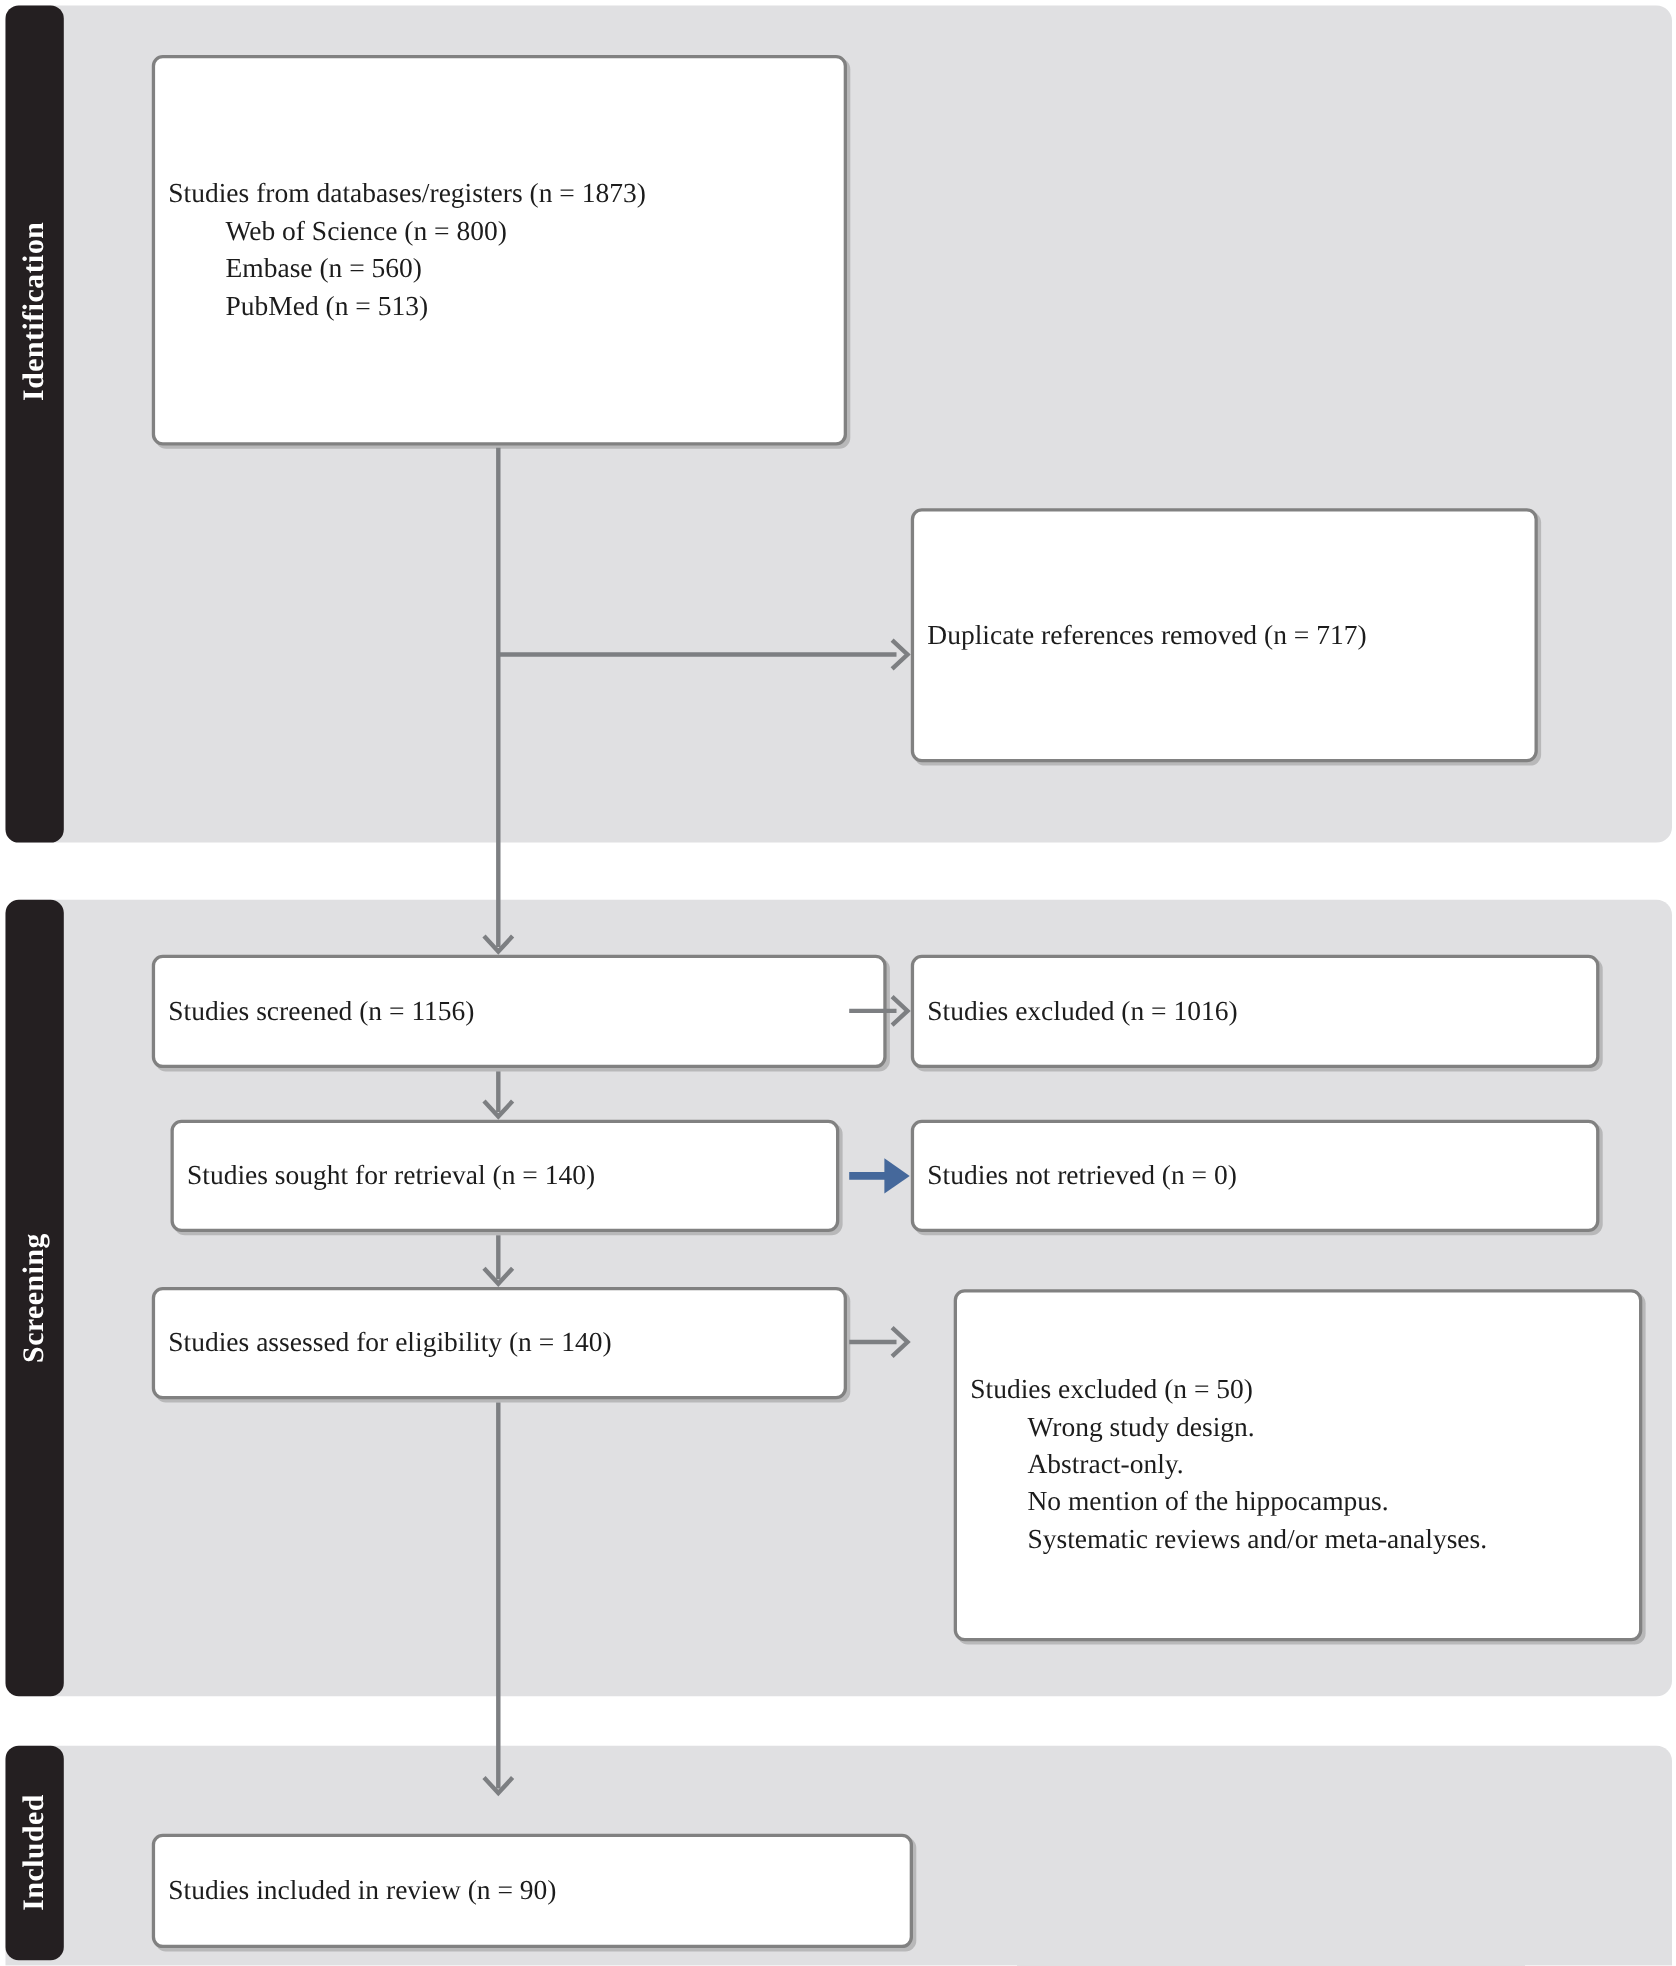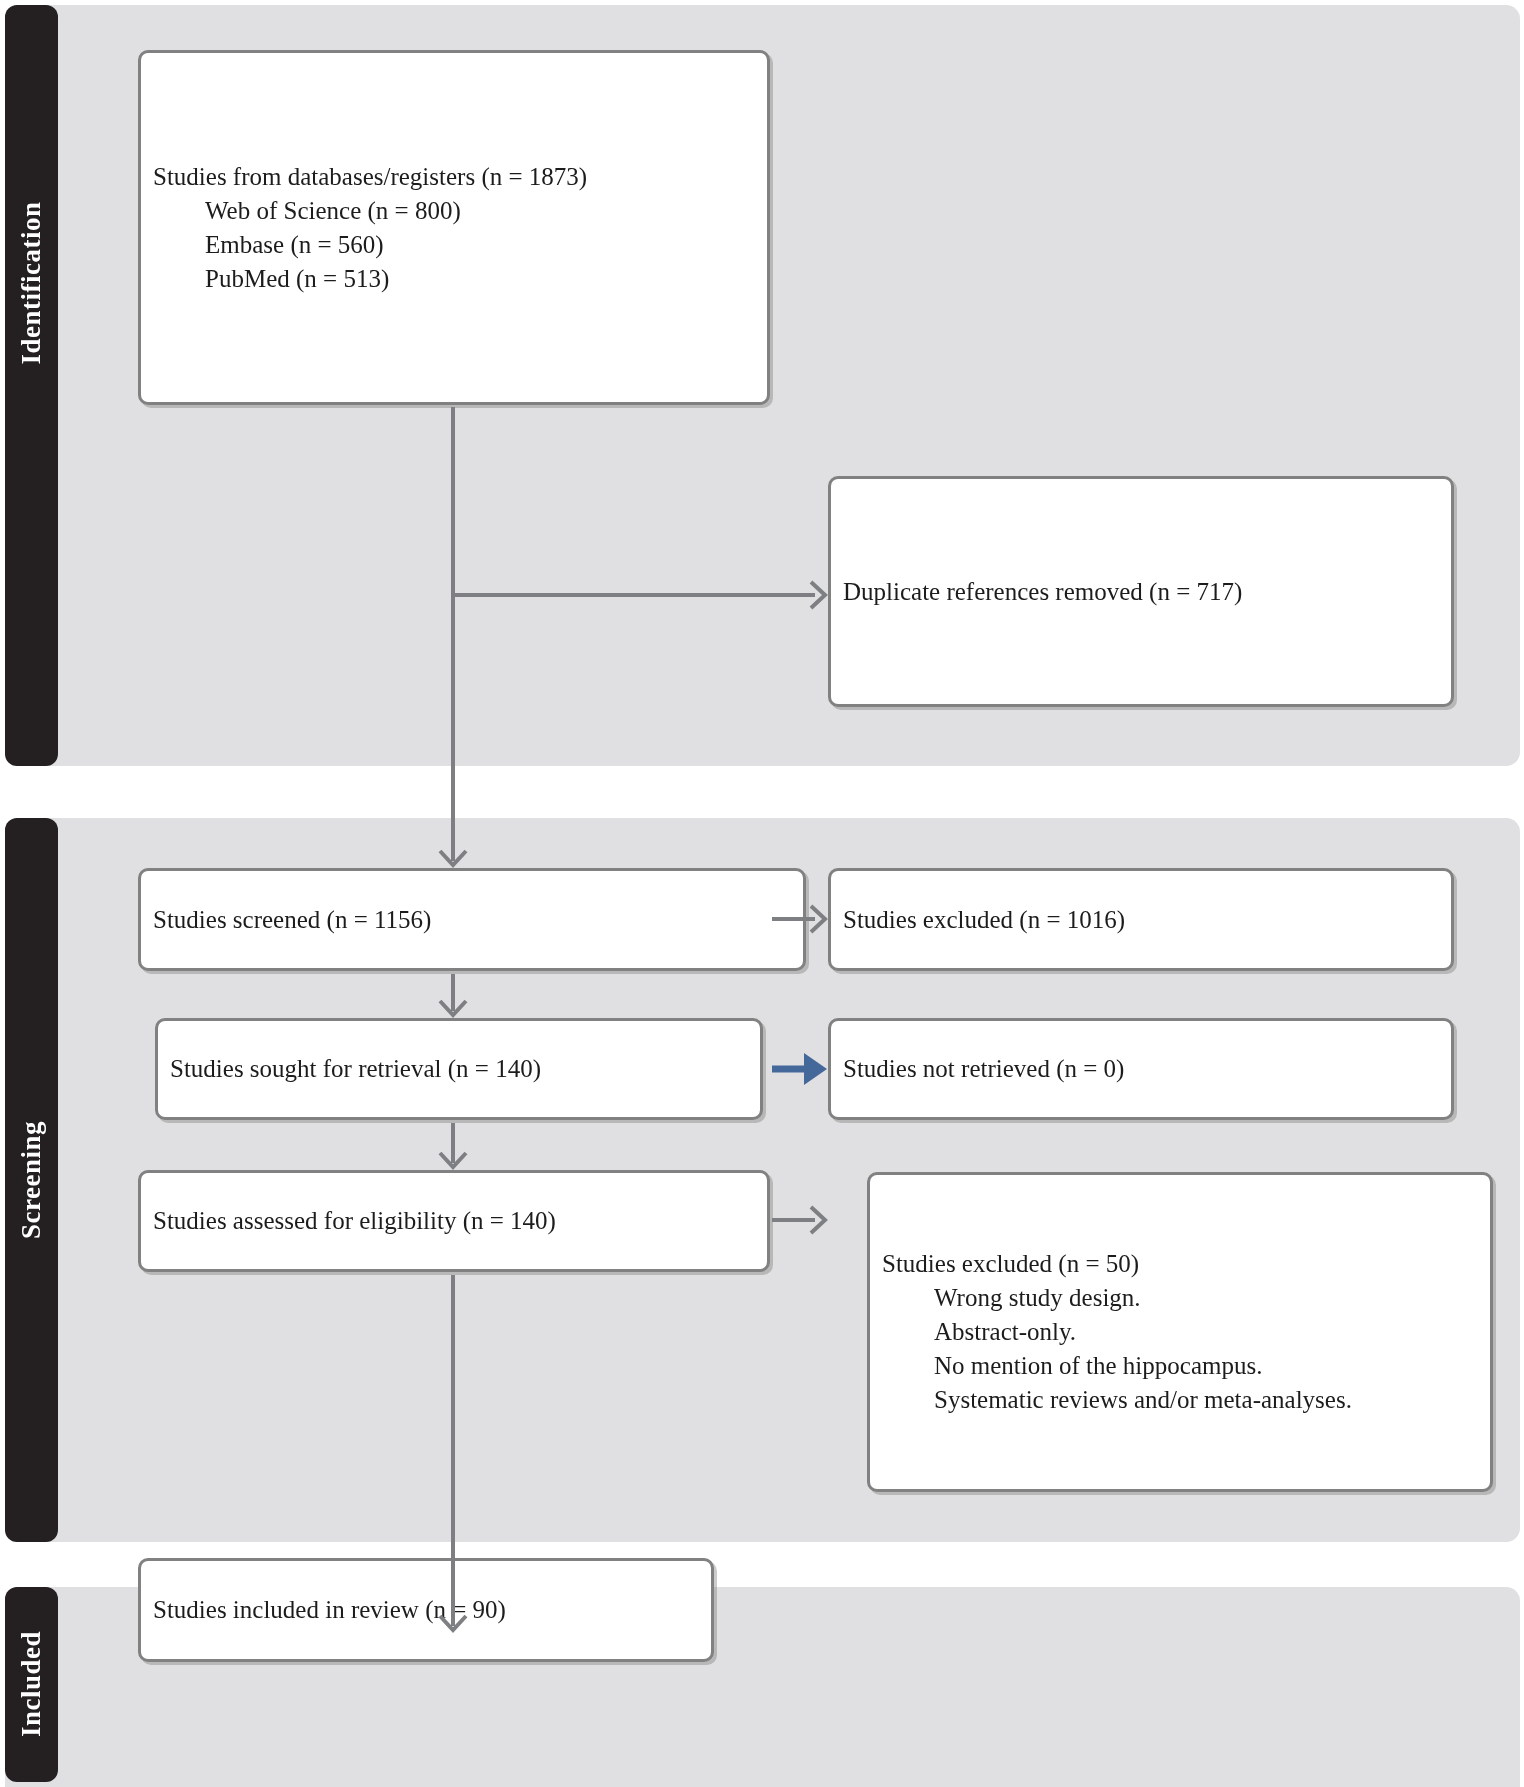--- a/index.html
+++ b/index.html
@@ -74,21 +74,21 @@
   <span class="stage-label" style="left:31px; top:1180px;">Screening</span>
   <span class="stage-label" style="left:31px; top:1684px;">Included</span>
 
   <div class="node" style="left:138px; top:50px; width:632px; height:355px;">
     <div class="line">Studies from databases/registers (n = 1873)</div>
     <div class="line indent">Web of Science (n = 800)</div>
     <div class="line indent">Embase (n = 560)</div>
     <div class="line indent">PubMed (n = 513)</div>
   </div>
 
-  <div class="node" style="left:828px; top:476px; width:626px; height:231px;">
+  <div class="node" style="left:828px; top:462px; width:570px; height:231px;">
     <div class="line">Duplicate references removed (n = 717)</div>
   </div>
 
   <div class="node" style="left:138px; top:868px; width:668px; height:103px;">
     <div class="line">Studies screened (n = 1156)</div>
   </div>
 
   <div class="node" style="left:828px; top:868px; width:626px; height:103px;">
     <div class="line">Studies excluded (n = 1016)</div>
   </div>
@@ -106,21 +106,21 @@
   </div>
 
   <div class="node" style="left:867px; top:1172px; width:626px; height:320px;">
     <div class="line">Studies excluded (n = 50)</div>
     <div class="line indent">Wrong study design.</div>
     <div class="line indent">Abstract-only.</div>
     <div class="line indent">No mention of the hippocampus.</div>
     <div class="line indent">Systematic reviews and/or meta-analyses.</div>
   </div>
 
-  <div class="node" style="left:138px; top:1558px; width:576px; height:104px;">
+  <div class="node" style="left:138px; top:1667px; width:692px; height:104px;">
     <div class="line">Studies included in review (n = 90)</div>
   </div>
 
   <svg class="arrows" width="1524" height="1787" viewBox="0 0 1524 1787" xmlns="http://www.w3.org/2000/svg">
     <g stroke="#7d7f82" stroke-width="4" fill="none">
 
       <g>
         <path d="M453 407 V861"></path>
         <path d="M440 851 L453 865 L466 851"></path>
       </g>

